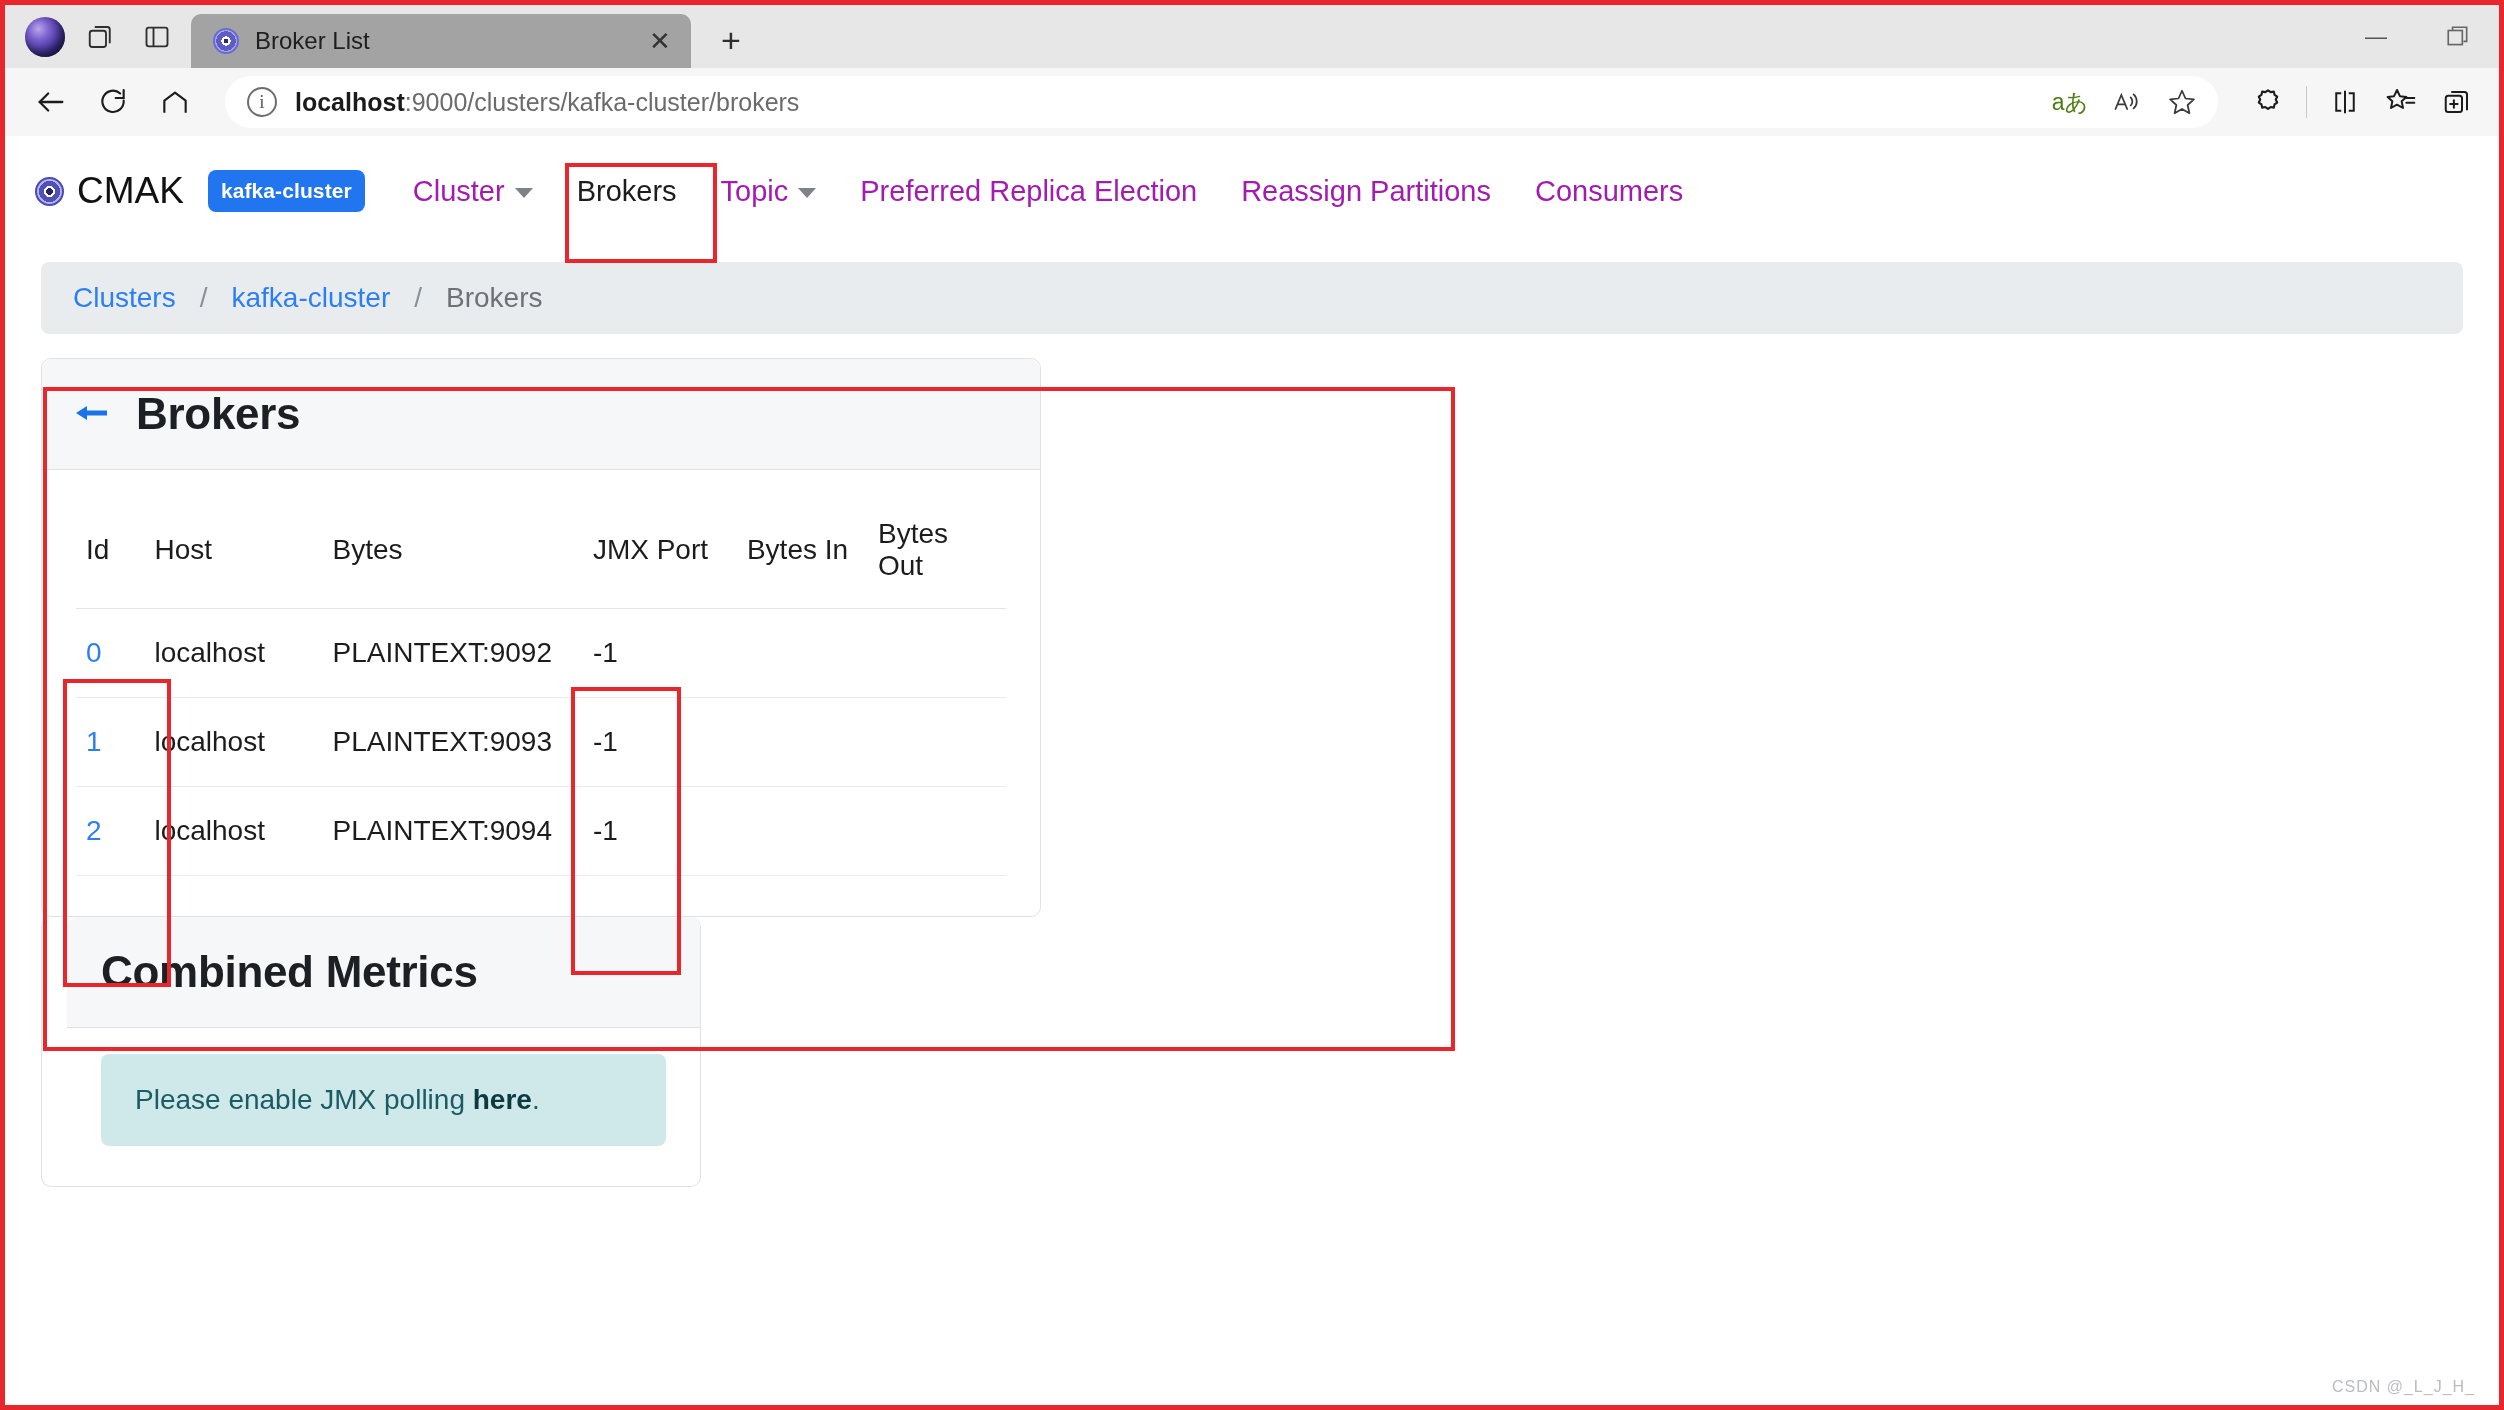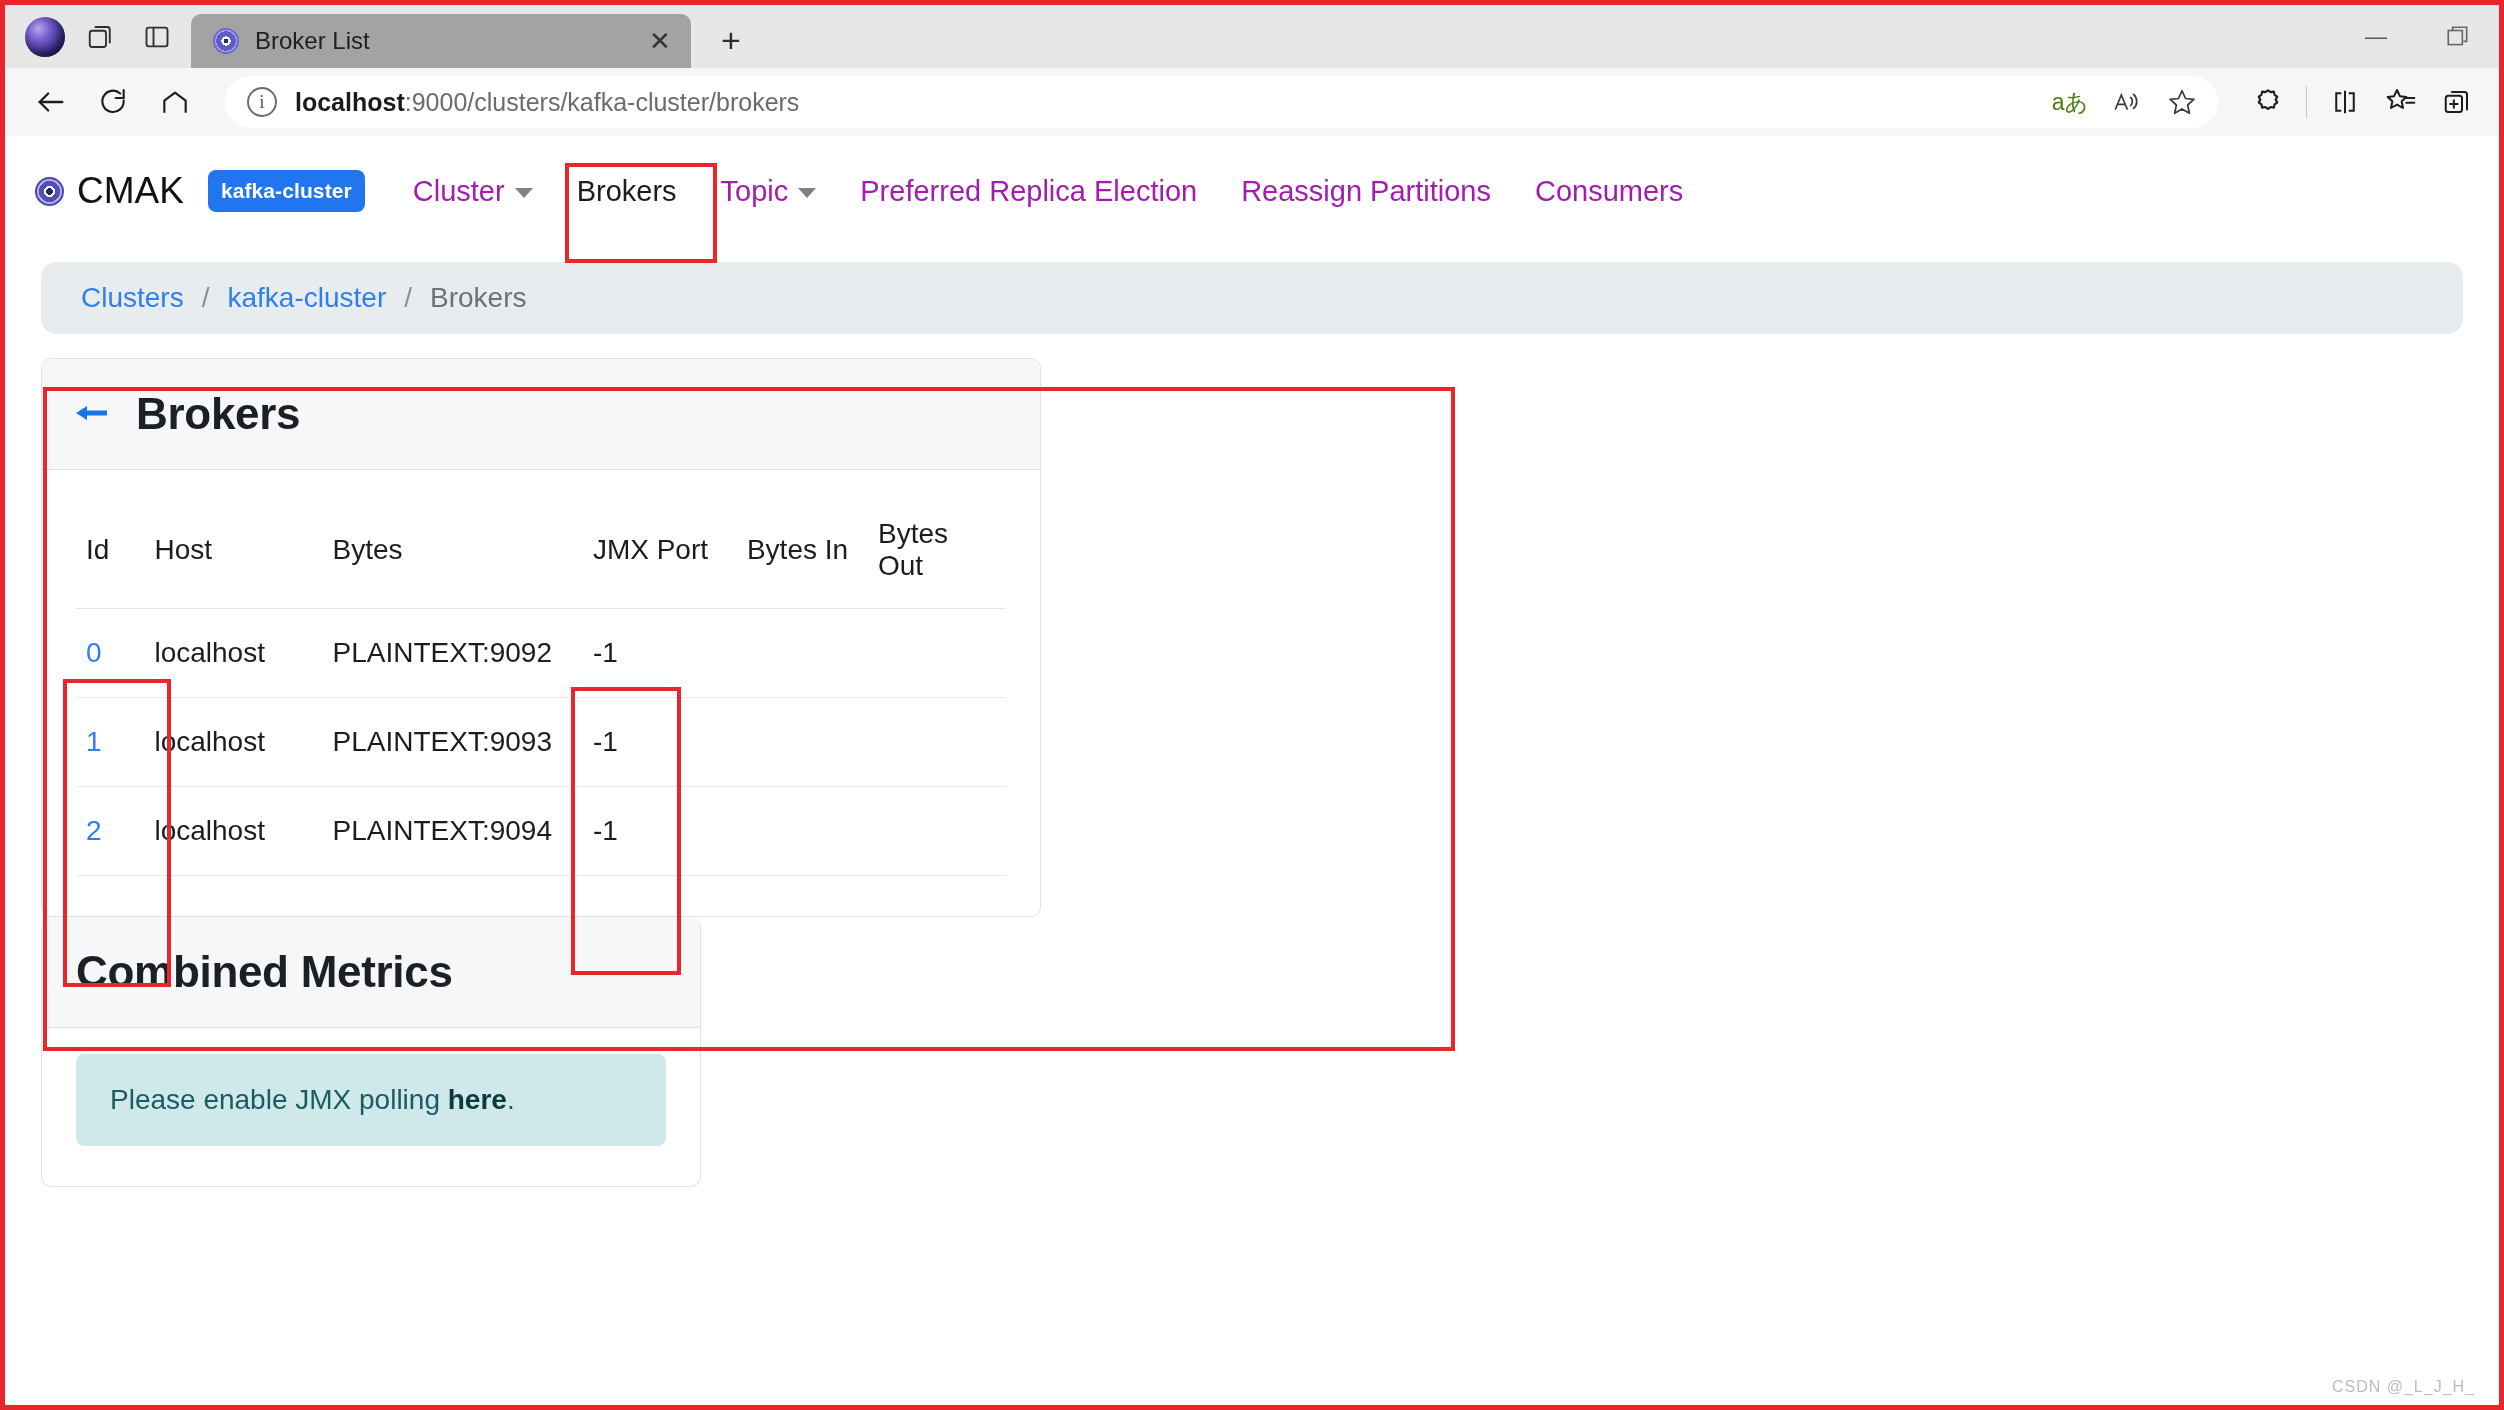--- a/index.html
+++ b/index.html
@@ -185,27 +185,27 @@
     width: 0; height: 0;
     margin-left: 10px;
     border-left: 9px solid transparent;
     border-right: 9px solid transparent;
     border-top: 10px solid #7c8288;
     vertical-align: middle;
   }
 
   .breadcrumb {
     background: #e8ecef;
-    border-radius: 15px;
+    border-radius: 8px;
     margin: 16px 36px 0 36px;
-    padding: 20px 40px;
+    padding: 20px 32px;
     font-size: 28px;
     display: flex;
     align-items: center;
-    gap: 18px;
+    gap: 24px;
   }
   .bc-link { color: #2d7ff0; }
   .bc-sep { color: #8a9099; }
   .bc-cur { color: #6c7277; }
 
   .cards-wrap { margin: 24px 36px 0 36px; }
 
   .card {
     background: #ffffff;
     border: 1px solid #dfe2e5;
@@ -244,21 +244,21 @@
   }
   table.brokers tbody tr:last-child td { border-bottom: 1px solid #e8eaec; }
   .id-cell a { color: #2d7ff0; text-decoration: none; }
   .col-id   { width: 80px; }
   .col-host { width: 200px; }
   .col-port { width: 270px; }
   .col-jmx  { width: 190px; }
   .col-bin  { width: 150px; }
   .col-bout { width: 160px; }
 
-  .metrics-card { width: 660px; margin-top: 0; border-top: none; }
+  .metrics-card { width: 660px; margin-top: 0; border-top: none; padding-left: 25px; }
   .alert-info {
     background: #cfe8ea;
     color: #1b5b63;
     border-radius: 8px;
     padding: 30px 34px;
     font-size: 28px;
   }
   .alert-info b { color: #0c3a41; font-weight: 700; }
 
   

